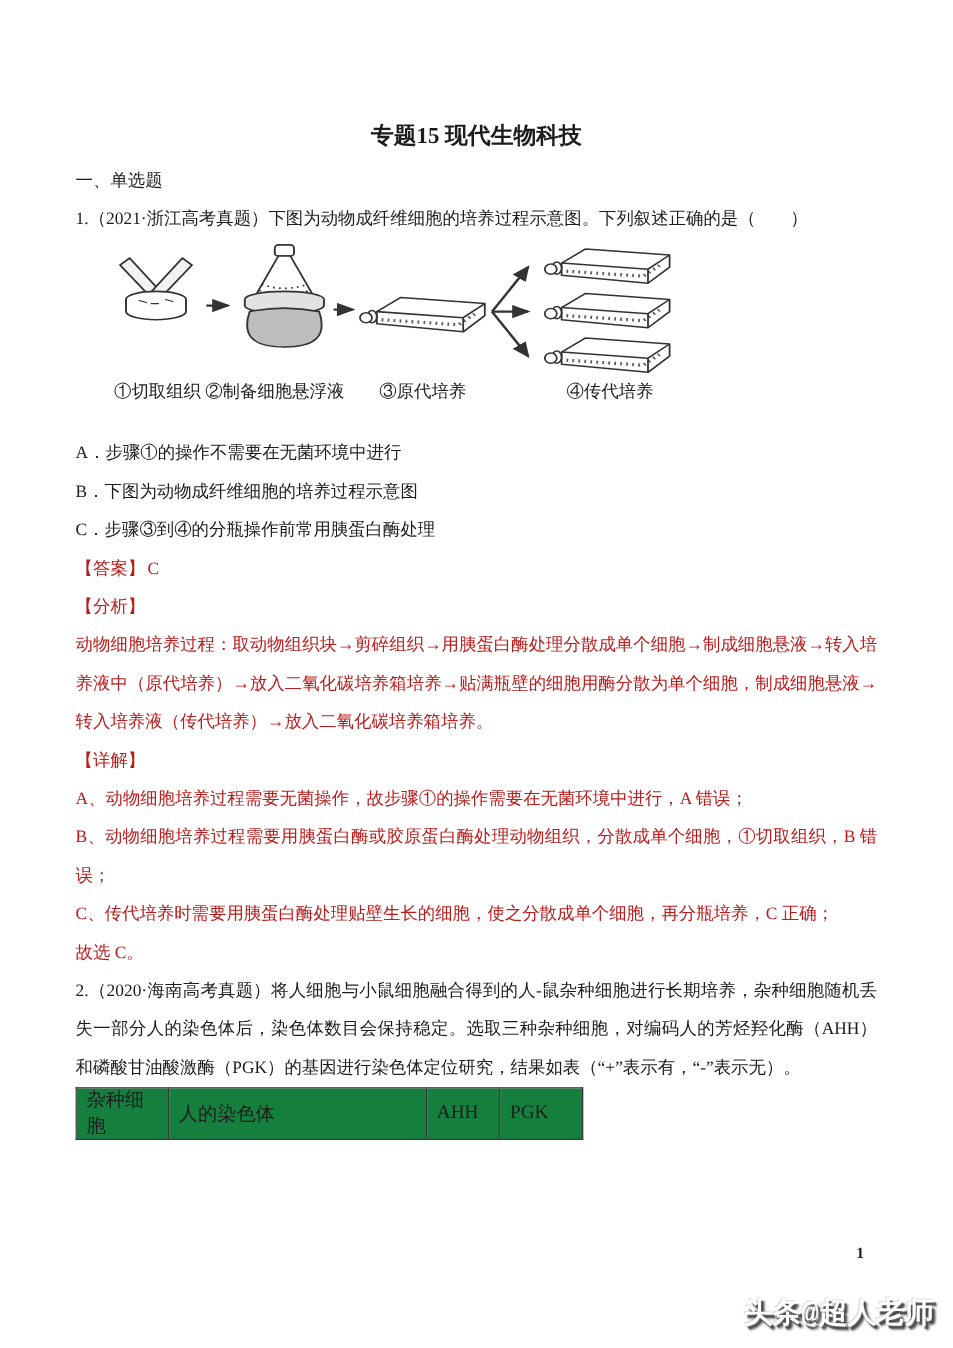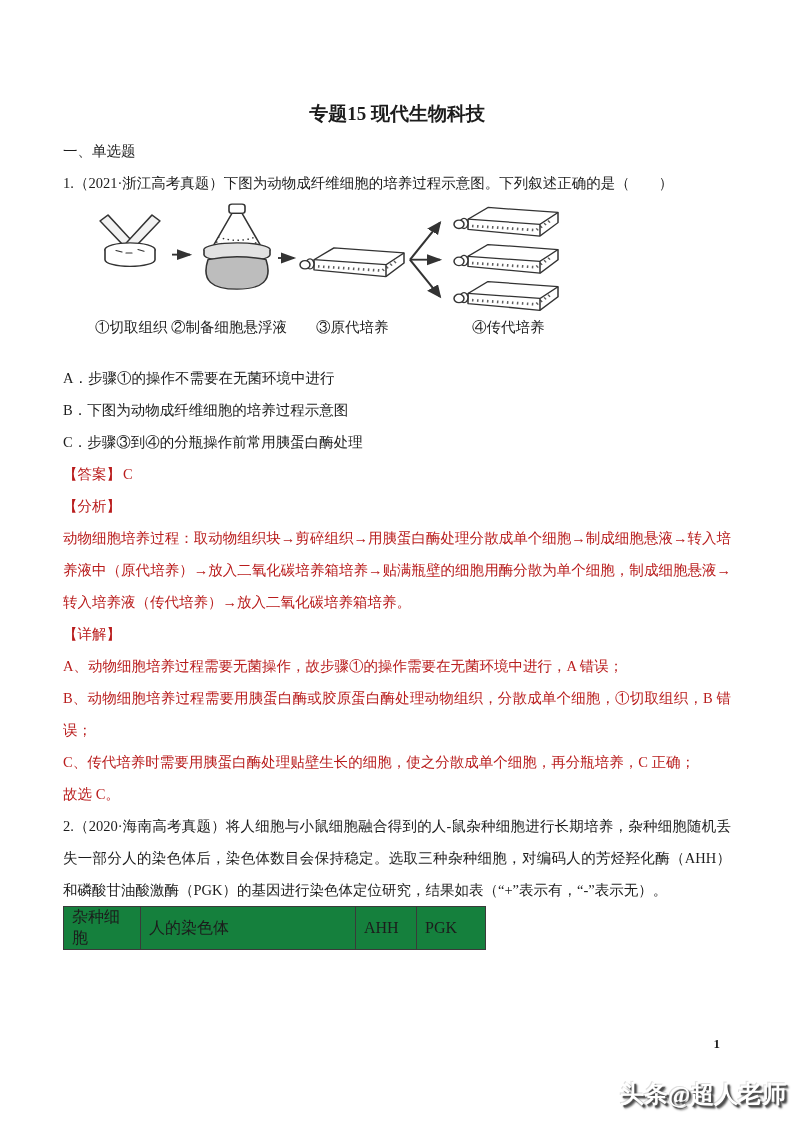--- a/index.html
+++ b/index.html
@@ -15,21 +15,21 @@
   .diag-svg{position:absolute;left:25px;top:0;}
   .diagram-labels{position:absolute;left:0;top:118px;width:100%;height:24px;}
   .dlabel{position:absolute;font-size:14.5px;line-height:20px;white-space:nowrap;}
   .dl1{left:32px;text-align:right;} .dl2{left:108px;} .dl3{left:253px;text-align:right;} .dl4{left:388px;margin-left:21px;}
   table.qtable{border-collapse:collapse;margin-top:0;}
   table.qtable td{border:1.6px solid #3a3a3a;height:42px;font-size:16px;
        padding:0 8px;vertical-align:middle;background:#15803d;}
   td.c1{width:60px;} td.c2{width:198px;} td.c3{width:44px;} td.c4{width:52px;}
   .page-number{position:absolute;right:74px;top:1036px;font-size:13px;font-weight:bold;}
   .watermark{position:absolute;left:620px;top:1078px;font-size:24px;font-weight:bold;
-       font-family:Liberation Serif, serif;color:#ffffff;white-space:nowrap;
+       font-family:Liberation Mono, monospace;color:#ffffff;white-space:nowrap;
        text-shadow:2px 2px 1px #4d4d4d,3px 3px 2px #6e6e6e,-1px -1px 0 #dedede;}
   .ans-gap{margin-left:2px;}
 </style>
 </head>
 <body>
 
 <div class="page">
   <div class="content">
 
     <h1 class="title">专题15 现代生物科技</h1>

